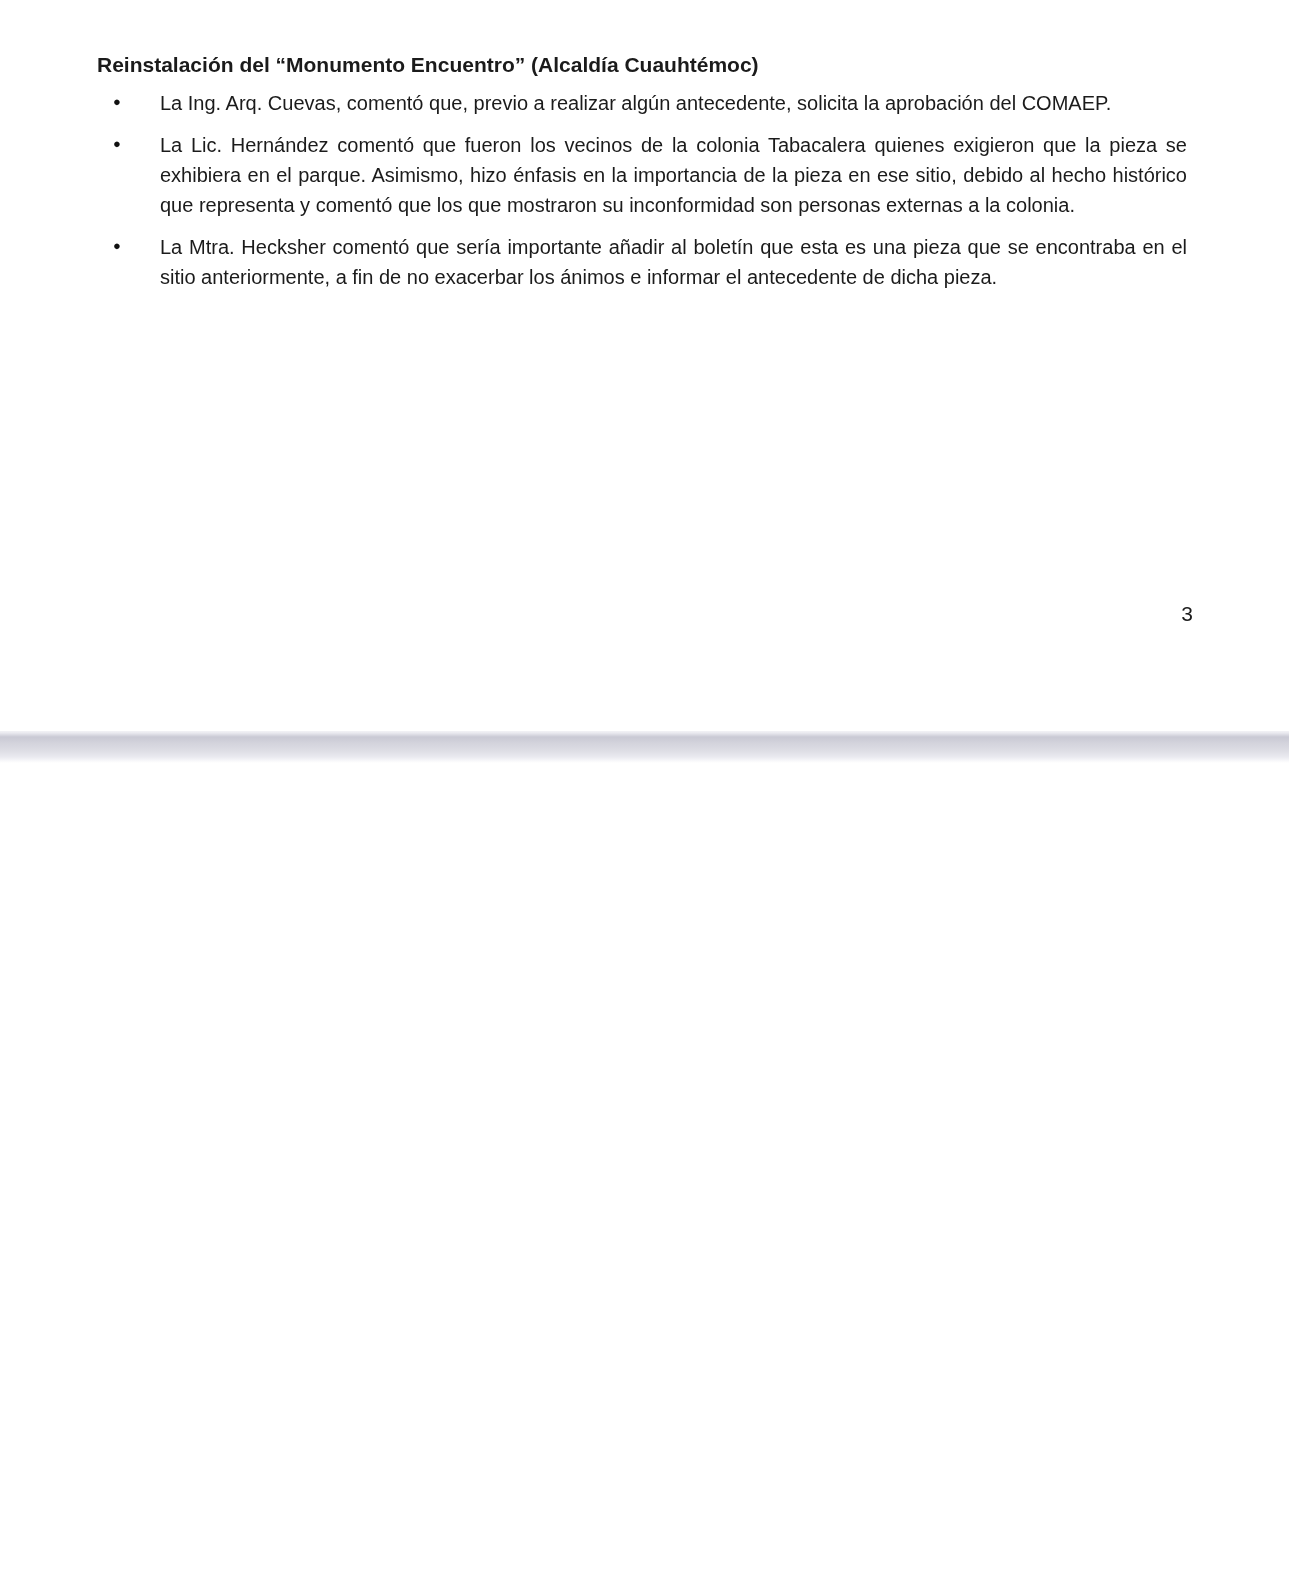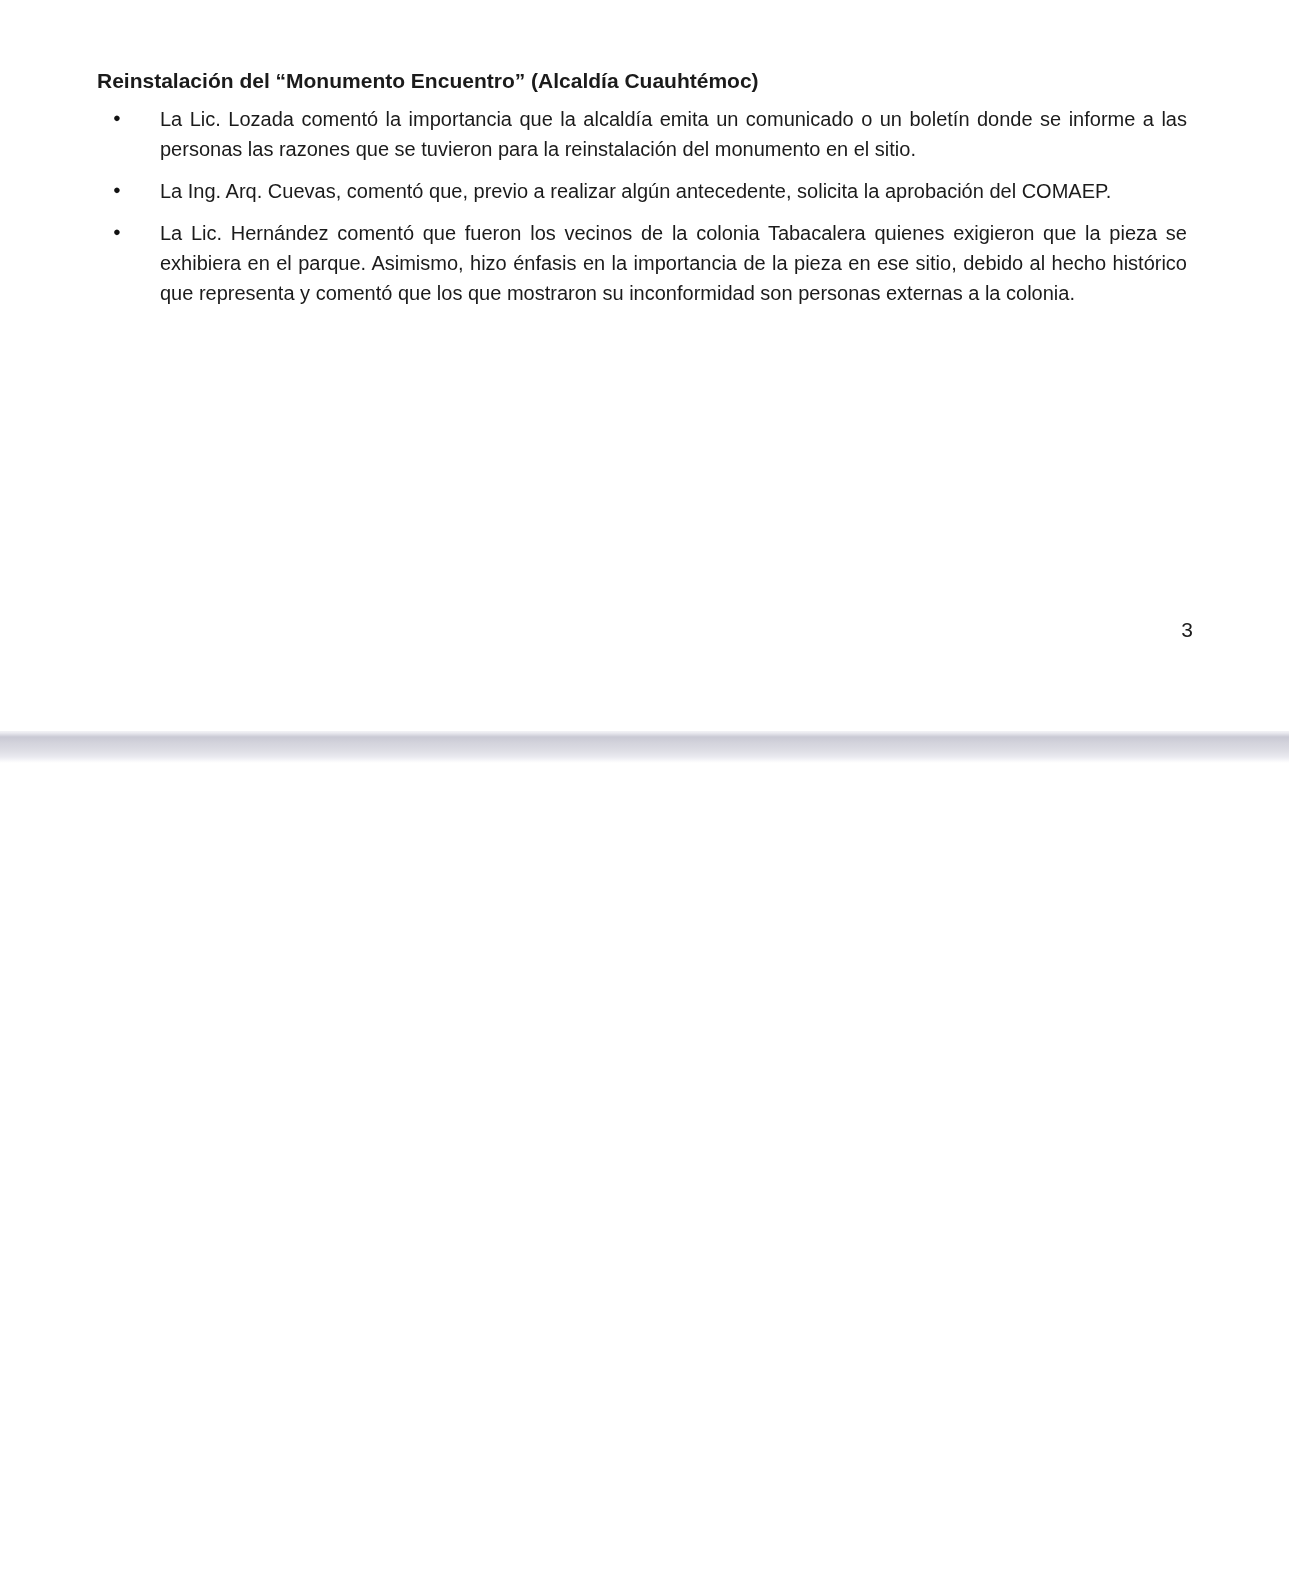--- a/index.html
+++ b/index.html
@@ -5,21 +5,21 @@
   html,body{margin:0;padding:0;}
   body{
     width:1289px;height:1584px;
     background:#ffffff;
     font-family:"Liberation Sans","DejaVu Sans",sans-serif;
     color:#1b1b1b;
     overflow:hidden;
     position:relative;
   }
   .page{position:absolute;left:0;right:0;background:#fff;}
-  .page-1{top:0;height:669px;margin-top:16px;}
+  .page-1{top:0;height:669px;}
   .page-2{top:763px;height:821px;}
 
   
   .doc-heading{
     position:absolute;top:38px;left:97px;right:100px;
     font-size:21px;font-weight:bold;line-height:26px;
   }
   .bullet-list{position:absolute;top:88px;left:97px;right:102px;}
   .bullet-item{
     position:relative;
@@ -48,23 +48,23 @@
 </style>
 </head>
 <body>
 
 <div>
 
   <section class="page page-1">
     <h1 class="doc-heading">Reinstalación del “Monumento Encuentro” (Alcaldía Cuauhtémoc)</h1>
 
     <div class="bullet-list">
-      <div class="bullet-item">La Lic. Lozada comentó la importancia que la alcaldía emita un comunicado o un boletín donde se informe a las personas las razones que se tuvieron para la reinstalación del monumento en el sitio.</div>
       <div class="bullet-item">La Ing. Arq. Cuevas, comentó que, previo a realizar algún antecedente, solicita la aprobación del COMAEP.</div>
       <div class="bullet-item">La Lic. Hernández comentó que fueron los vecinos de la colonia Tabacalera quienes exigieron que la pieza se exhibiera en el parque. Asimismo, hizo énfasis en la importancia de la pieza en ese sitio, debido al hecho histórico que representa y comentó que los que mostraron su inconformidad son personas externas a la colonia.</div>
+      <div class="bullet-item">La Mtra. Hecksher comentó que sería importante añadir al boletín que esta es una pieza que se encontraba en el sitio anteriormente, a fin de no exacerbar los ánimos e informar el antecedente de dicha pieza.</div>
     </div>
 
     <div class="page-number">3</div>
   </section>
 
   <div class="page-gap"></div>
 
   <section class="page page-2">
 
     

